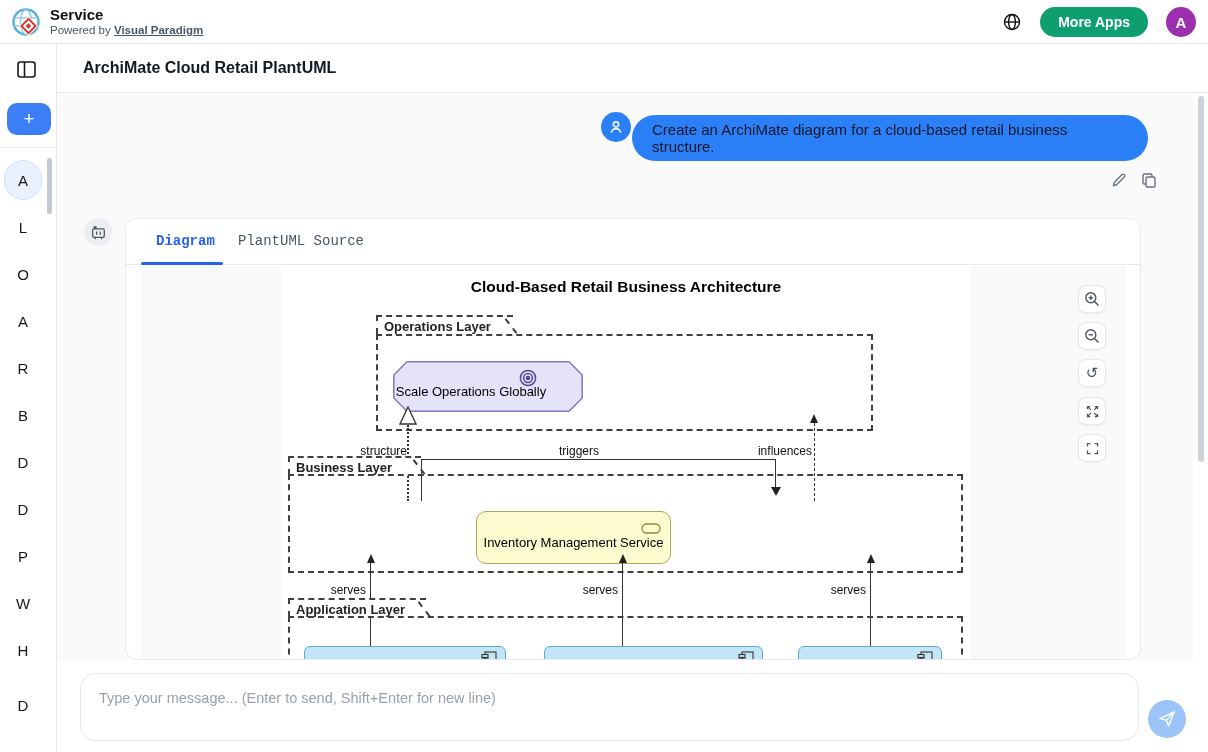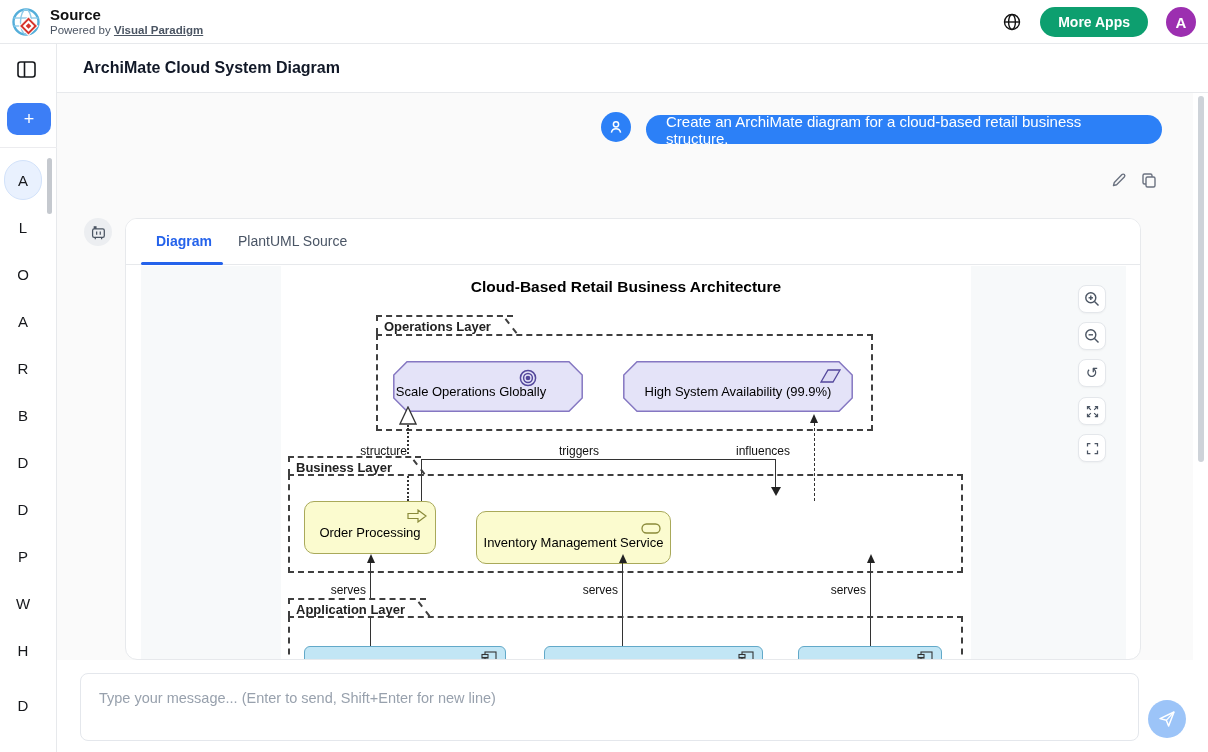--- a/index.html
+++ b/index.html
@@ -39,32 +39,32 @@
               border-bottom:1px solid #e7e9ec; z-index:10; }
   #page-title { position:absolute; left:26px; top:15px; font-size:16px; font-weight:bold; color:#111827; }
 
   
   #chat { position:absolute; left:57px; top:93px; width:1151px; height:567px; background:#fafafa; }
   #chat-scroll-gutter { position:absolute; right:0; top:0; width:15px; height:567px; background:#fff; }
   #chat-scroll-thumb { position:absolute; right:4px; top:3px; width:6px; height:366px;
                        background:#ced3d9; border-radius:3px; }
   #user-avatar { position:absolute; left:544px; top:19px; width:30px; height:30px; border-radius:50%;
                  background:#2c80f7; display:flex; align-items:center; justify-content:center; }
-  #user-bubble { position:absolute; left:589px; top:22px; width:516px; height:29px; background:#2c80f7;
-                 border-radius:23px; color:#ffffff; font-size:15px; display:flex; align-items:center;
+  #user-bubble { position:absolute; left:575px; top:22px; width:516px; height:46px; background:#2c80f7;
+                 border-radius:23px; color:#0f172a; font-size:15px; display:flex; align-items:center;
                  justify-content:center; padding:0 20px; }
   .msg-action { position:absolute; top:78px; width:18px; height:18px; cursor:pointer; }
   #bot-avatar { position:absolute; left:27px; top:125px; width:28px; height:28px; border-radius:50%;
                 background:#eceef1; display:flex; align-items:center; justify-content:center; }
 
   
   #card { position:absolute; left:68px; top:125px; width:1016px; height:442px; background:#fff;
           border:1px solid #e7e9ec; border-radius:12px; overflow:hidden; }
   #tabbar { position:absolute; left:0; top:0; width:100%; height:46px; border-bottom:1px solid #e7e9ec; background:#fff; }
-  .tab { position:absolute; top:14px; font-size:14px; cursor:pointer; }
+  .tab { position:absolute; top:14px; font-size:14px; cursor:pointer;font-family:Liberation Mono, monospace; }
   #tab-diagram { left:30px; color:#2563eb; font-weight:bold; }
   #tab-source  { left:112px; color:#4a5565; }
   #tab-underline { position:absolute; left:15px; top:43px; width:82px; height:3px; background:#2563eb; border-radius:2px; }
   #viewport { position:absolute; left:15px; top:47px; width:985px; height:395px; background:#f7f9fa; overflow:hidden; }
   #png { position:absolute; left:140px; top:0; width:690px; height:395px; background:#fff; overflow:hidden; }
 
   
   .zoombtn { position:absolute; left:952px; width:28px; height:28px; background:#fff; border:1px solid #e4e7eb;
              border-radius:8px; display:flex; align-items:center; justify-content:center; cursor:pointer;
              color:#4b5563; box-shadow:0 1px 2px rgba(0,0,0,.04); z-index:5; }
@@ -89,21 +89,21 @@
   .vline-dashed { position:absolute; width:0; border-left:1.5px dashed #333; }
   .hline-solid  { position:absolute; height:0; border-top:1.5px solid #333; }
   .arrow-down { position:absolute; width:0; height:0; border-left:5px solid transparent;
                 border-right:5px solid transparent; border-top:9px solid #222; }
   .arrow-up   { position:absolute; width:0; height:0; border-left:4.5px solid transparent;
                 border-right:4.5px solid transparent; border-bottom:9px solid #222; }
 
   
   #composer { position:absolute; left:57px; top:660px; width:1151px; height:92px; background:#fff; }
   #composer-input { position:absolute; left:23px; top:13px; width:1059px; height:68px; border:1px solid #e4e7ec;
-                    border-radius:8px; padding:16px 18px; font-size:14.5px; color:#333; resize:none;
+                    border-radius:16px; padding:16px 18px; font-size:14.5px; color:#333; resize:none;
                     font-family:"Liberation Sans", sans-serif; outline:none; }
   #composer-input::placeholder { color:#98a1ad; }
   #send-btn { position:absolute; left:1091px; top:40px; width:38px; height:38px; border-radius:50%;
               background:#9cc4f8; border:none; display:flex; align-items:center; justify-content:center; cursor:pointer; }
 </style>
 </head>
 <body>
 
 <div id="header">
   <span id="logo">
@@ -111,21 +111,21 @@
       <circle cx="15" cy="15" r="12.5" fill="#ffffff" stroke="#54aeda" stroke-width="2.4"></circle>
       <ellipse cx="15" cy="15" rx="5.5" ry="12.5" fill="none" stroke="#8ecae8" stroke-width="1.4"></ellipse>
       <line x1="2.5" y1="11" x2="27.5" y2="11" stroke="#8ecae8" stroke-width="1.4"></line>
       <line x1="2.5" y1="19" x2="27.5" y2="19" stroke="#8ecae8" stroke-width="1.4"></line>
       <g transform="translate(17.5,19) rotate(45)">
         <rect x="-6.5" y="-6.5" width="13" height="13" fill="#d6342c" stroke="#fff" stroke-width="1"></rect>
         <rect x="-3" y="-3" width="6" height="6" fill="none" stroke="#fff" stroke-width="2"></rect>
       </g>
     </svg>
   </span>
-  <div id="app-title">Source</div>
+  <div id="app-title">Service</div>
   <div id="powered"><span>Powered by </span><a href="#">Visual Paradigm</a></div>
   <span class="hdr-icon" style="right:186px;">
     <svg width="20" height="20" viewBox="0 0 20 20" fill="none" stroke="#111" stroke-width="1.4">
       <circle cx="10" cy="10" r="7.5"></circle>
         <ellipse cx="10" cy="10" rx="3.4" ry="7.5"></ellipse>
         <line x1="2.5" y1="10" x2="17.5" y2="10"></line>
     </svg>
   </span>
   <span class="hdr-icon" style="right:150px;top:13px;">
     <svg width="19" height="19" viewBox="0 0 20 20" fill="none" stroke="#111" stroke-width="1.5" stroke-linejoin="round">
@@ -156,21 +156,21 @@
   <div class="letter-row" style="top:445px;">D</div>
   <div class="letter-row" style="top:492px;">P</div>
   <div class="letter-row" style="top:539px;">W</div>
   <div class="letter-row" style="top:586px;">H</div>
   <div class="letter-row" style="top:641px;">D</div>
   <div class="letter-row" style="top:692px;">L</div>
   <div id="side-scroll-thumb"></div>
 </div>
 
 <div id="titlebar">
-  <div id="page-title">ArchiMate Cloud System Diagram</div>
+  <div id="page-title">ArchiMate Cloud Retail PlantUML</div>
 </div>
 
 <div id="chat">
 
   <div id="user-avatar">
     <svg width="16" height="16" viewBox="0 0 16 16" fill="none" stroke="#fff" stroke-width="1.5">
       <circle cx="8" cy="5.3" r="2.6"></circle>
         <path d="M3.4 13.6 a4.7 4.7 0 0 1 9.2 0"></path>
     </svg>
   </div>
@@ -223,63 +223,44 @@
           <div class="node-label">Scale Operations Globally</div>
           <span class="node-icon" style="right:12px; top:8px;">
             <svg width="18" height="18" viewBox="0 0 18 18" fill="none" stroke="#54489c" stroke-width="1.5">
               <circle cx="9" cy="9" r="7.6"></circle>
                 <circle cx="9" cy="9" r="4.4"></circle>
                 <circle cx="9" cy="9" r="1.6" fill="#54489c"></circle>
             </svg>
           </span>
         </div>
 
-        <div class="abs" style="left:342px; top:95px; width:230px; height:51px;">
-          <svg width="230" height="51" viewBox="0 0 230 51">
-            <polygon points="14,0.8 216,0.8 229.2,14 229.2,37 216,50.2 14,50.2 0.8,37 0.8,14" fill="#e4e3f8" stroke="#8577c2" stroke-width="1.5"></polygon>
-          </svg>
-          <div class="node-label">High System Availability (99.9%)</div>
-          <span class="node-icon" style="right:12px; top:8px;">
-            <svg width="21" height="14" viewBox="0 0 21 14">
-              <polygon points="1,13 13,13 20,1 8,1" fill="#dddbf4" stroke="#54489c" stroke-width="1.3"></polygon>
-            </svg>
-          </span>
-        </div>
 
         <span class="abs" style="left:118px; top:140px;">
           <svg width="18" height="19" viewBox="0 0 18 19">
             <polygon points="9,1 17,18 1,18" fill="#fff" stroke="#333" stroke-width="1.3"></polygon>
           </svg>
         </span>
         <div class="vline-dotted" style="left:126px; top:159px; height:76px;"></div>
         <div class="edge-label" style="left:50px; top:179px; width:76px; text-align:right;">structure</div>
 
         <div class="vline-solid" style="left:140px; top:193px; height:42px;"></div>
         <div class="hline-solid" style="left:140px; top:193px; width:355px;"></div>
         <div class="vline-solid" style="left:494px; top:193px; height:29px;"></div>
         <div class="arrow-down" style="left:490px; top:221px;"></div>
         <div class="edge-label" style="left:268px; top:179px; width:60px; text-align:center;">triggers</div>
 
         <div class="arrow-up" style="left:529px; top:148px;"></div>
         <div class="vline-dashed" style="left:533px; top:157px; height:78px;"></div>
-        <div class="edge-label" style="left:455px; top:179px; width:76px; text-align:left;">influences</div>
+        <div class="edge-label" style="left:455px; top:179px; width:76px; text-align:right;">influences</div>
 
         <div class="grp-tab" style="left:7px; top:190px; width:133px;">
           <span>Business Layer</span><span class="slant"></span>
         </div>
         <div class="grp-box" style="left:7px; top:208px; width:675px; height:99px;"></div>
 
-        <div class="biz-node" style="left:23px; top:235px; width:132px;">
-          <div class="node-label">Order Processing</div>
-          <span class="node-icon" style="right:8px; top:7px;">
-            <svg width="20" height="14" viewBox="0 0 20 14">
-              <polygon points="1,4.5 11,4.5 11,1 19,7 11,13 11,9.5 1,9.5" fill="#fbfbcf" stroke="#8a8a3a" stroke-width="1.2"></polygon>
-            </svg>
-          </span>
-        </div>
         <div class="biz-node" style="left:195px; top:245px; width:195px;">
           <div class="node-label">Inventory Management Service</div>
           <span class="node-icon" style="right:9px; top:8px;">
             <svg width="20" height="11" viewBox="0 0 20 11">
                 <rect x="1" y="1" width="18" height="9" rx="4.5" fill="#fbfbcf" stroke="#8a8a3a" stroke-width="1.3"></rect>
               </svg>
           </span>
         </div>
 
         <div class="arrow-up" style="left:85.5px; top:288px;"></div>

